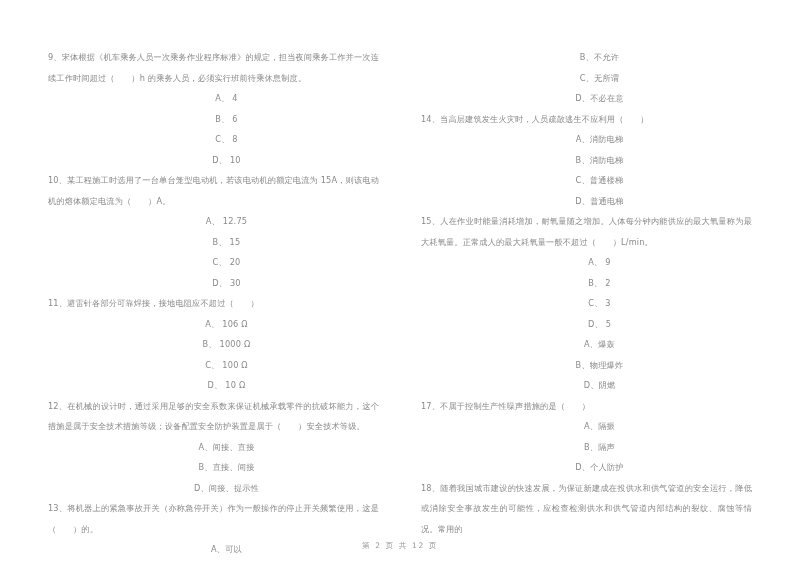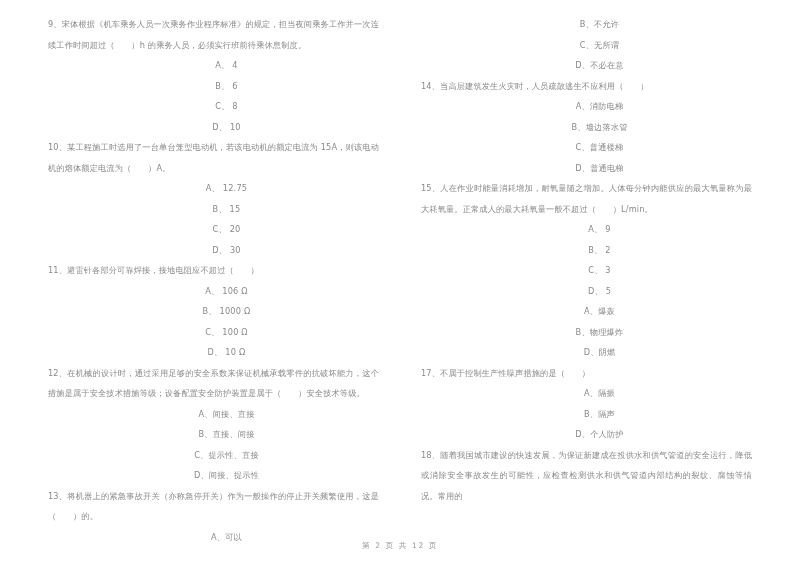--- a/index.html
+++ b/index.html
@@ -14,21 +14,21 @@
     color: #8d8d8d;
     position: relative;
     overflow: hidden;
   }
   .page {
     position: absolute;
     left: 0; top: 0;
     width: 668px;
     height: 565px;
     box-sizing: border-box;
-    padding: 14px 48px 0 48px;
+    padding: 47px 48px 0 48px;
   }
   .columns {
     display: flex;
     flex-direction: row;
     align-items: flex-start;
     gap: 42px;
     width: 100%;
   }
   .col {
     width: 331px;
@@ -98,21 +98,20 @@
         <p class="q-opt">A、 106 Ω</p>
         <p class="q-opt">B、 1000 Ω</p>
         <p class="q-opt">C、 100 Ω</p>
         <p class="q-opt">D、 10 Ω</p>
       </div>
 
       <div class="q-block">
         <p class="q-stem">12、在机械的设计时，通过采用足够的安全系数来保证机械承载零件的抗破坏能力，这个措施是属于安全技术措施等级；设备配置安全防护装置是属于（　　）安全技术等级。</p>
         <p class="q-opt">A、间接、直接</p>
         <p class="q-opt">B、直接、间接</p>
-        <p class="q-opt">C、提示性、直接</p>
         <p class="q-opt">D、间接、提示性</p>
       </div>
 
       <div class="q-block">
         <p class="q-stem">13、将机器上的紧急事故开关（亦称急停开关）作为一般操作的停止开关频繁使用，这是（　　）的。</p>
         <p class="q-opt">A、可以</p>
       </div>
 
     </div>
 
@@ -120,21 +119,21 @@
 
       <div class="q-block">
         <p class="q-opt">B、不允许</p>
         <p class="q-opt">C、无所谓</p>
         <p class="q-opt">D、不必在意</p>
       </div>
 
       <div class="q-block">
         <p class="q-stem">14、当高层建筑发生火灾时，人员疏散逃生不应利用（　　）</p>
         <p class="q-opt">A、消防电梯</p>
-        <p class="q-opt">B、墙边落水管</p>
+        <p class="q-opt">B、消防电梯</p>
         <p class="q-opt">C、普通楼梯</p>
         <p class="q-opt">D、普通电梯</p>
       </div>
 
       <div class="q-block">
         <p class="q-stem">15、人在作业时能量消耗增加，耐氧量随之增加。人体每分钟内能供应的最大氧量称为最大耗氧量。正常成人的最大耗氧量一般不超过（　　）L/min。</p>
         <p class="q-opt">A、 9</p>
         <p class="q-opt">B、 2</p>
         <p class="q-opt">C、 3</p>
         <p class="q-opt">D、 5</p>

